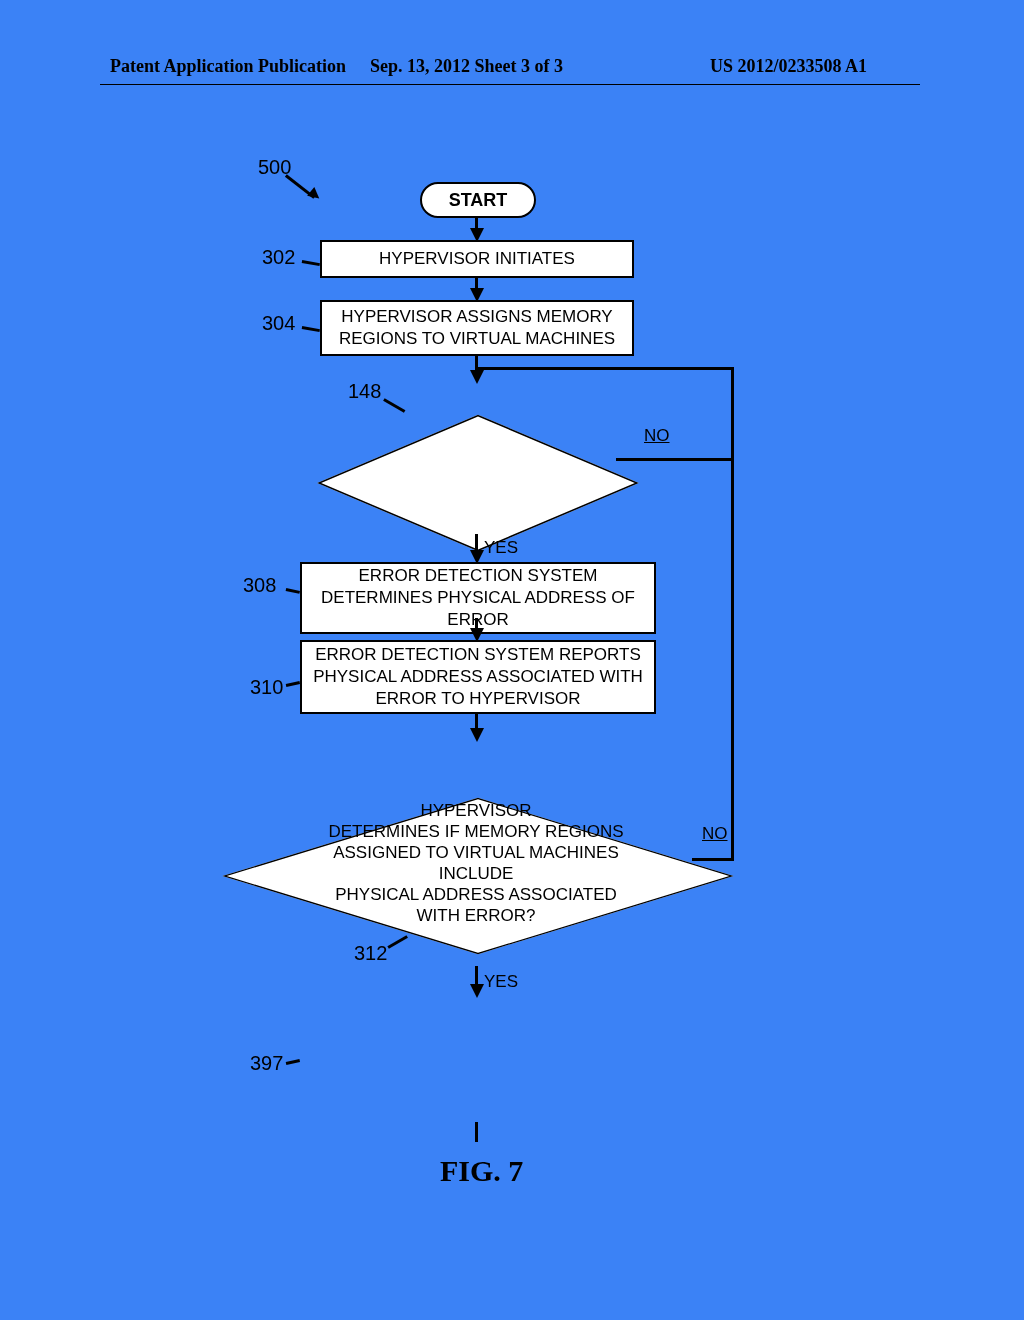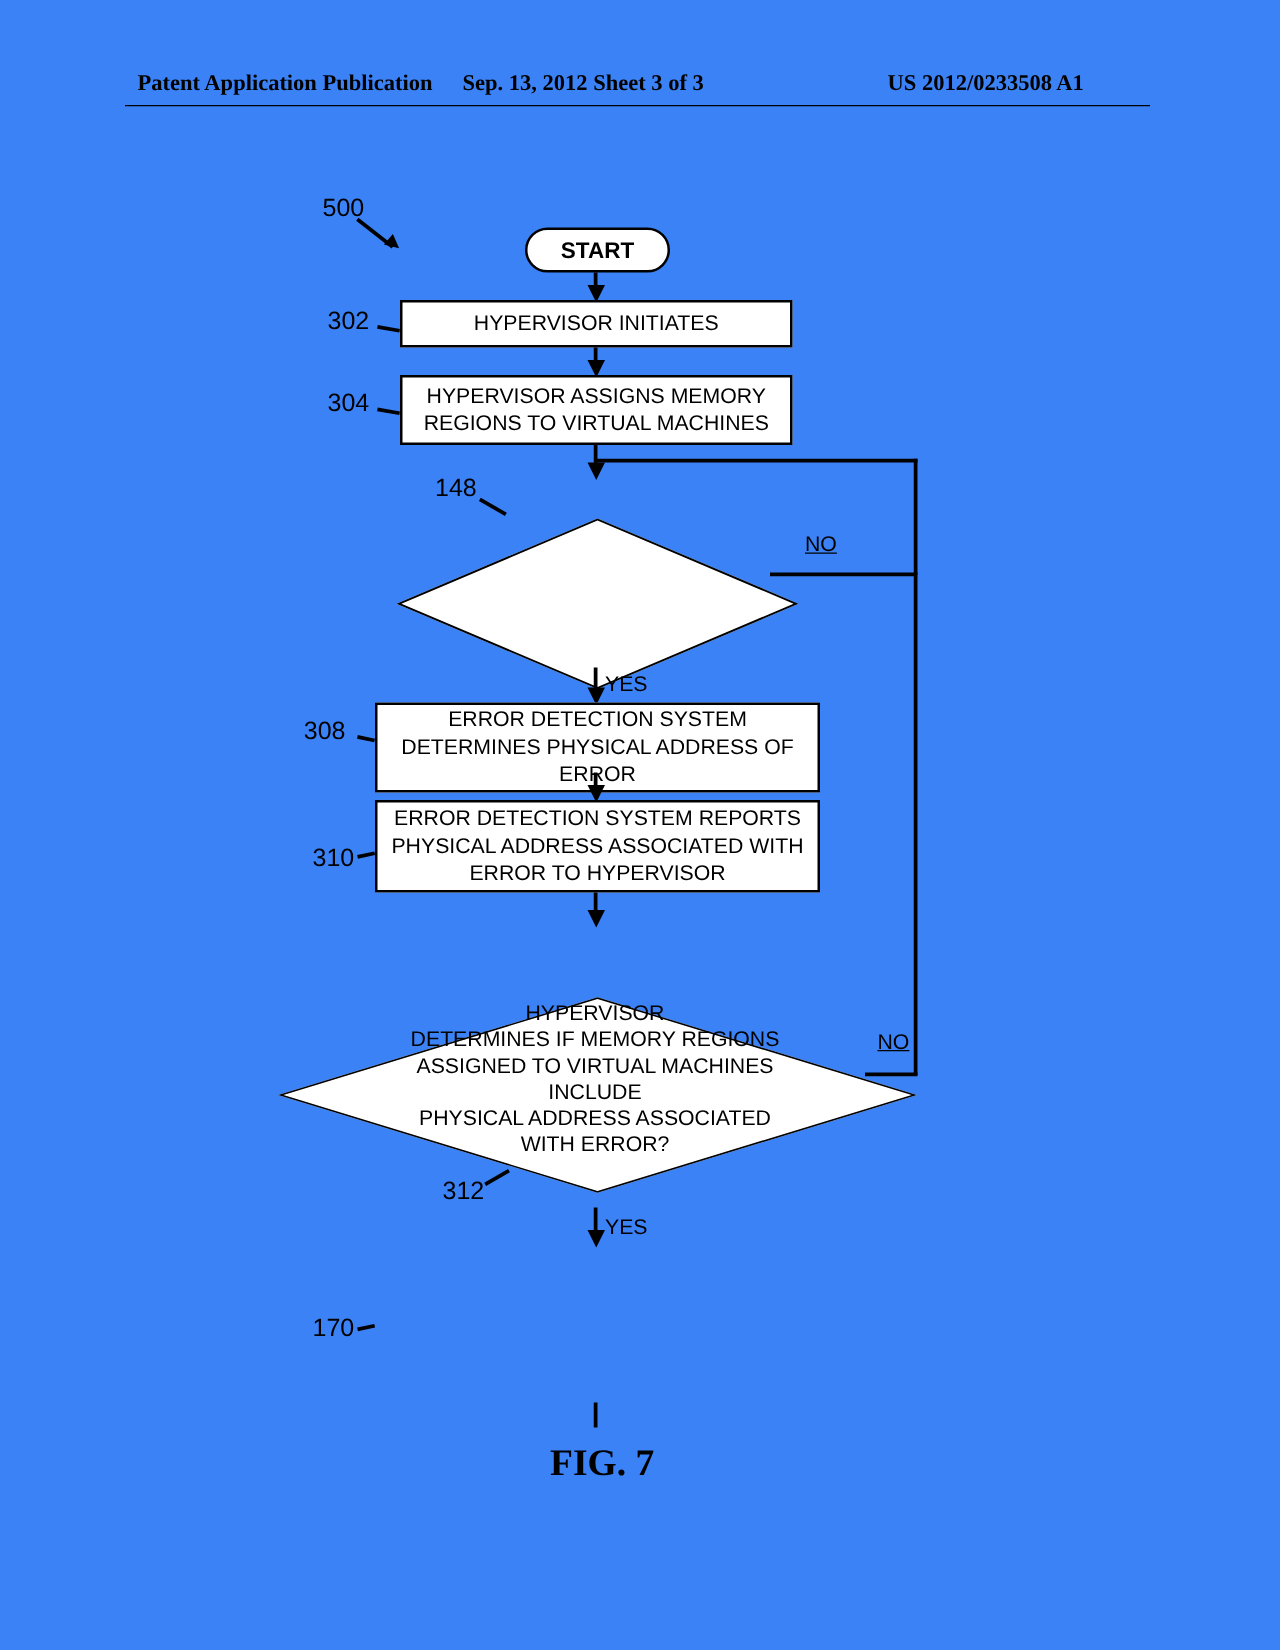--- a/index.html
+++ b/index.html
@@ -189,21 +189,21 @@
     <div class="callout-line" style="left:388px; top:806px; width:22px; transform: rotate(-30deg);"></div>
 
     <div class="label" style="left:702px; top:684px; font-size:17px; text-decoration: underline;">NO</div>
     <div class="route h" style="left:692px; top:718px; width:42px;"></div>
     <div class="route v" style="left:731px; top:318px; height:402px;"></div>
 
     <div class="label" style="left:484px; top:832px; font-size:17px;">YES</div>
     <div class="route v" style="left:475px; top:826px; height:22px;"></div>
     <div class="arrowhead" style="left:470px; top:844px;"></div>
 
-    <div class="label" style="left:250px; top:912px;">170</div>
+    <div class="label" style="left:250px; top:912px;">397</div>
     <div class="callout-line" style="left:286px; top:922px; width:14px; transform: rotate(-12deg);"></div>
 
     <div class="route v" style="left:475px; top:982px; height:20px;"></div>
 
     <div class="figlabel" style="left:440px; top:1014px;">FIG. 7</div>
 
   </div>
 
 </div>
 

